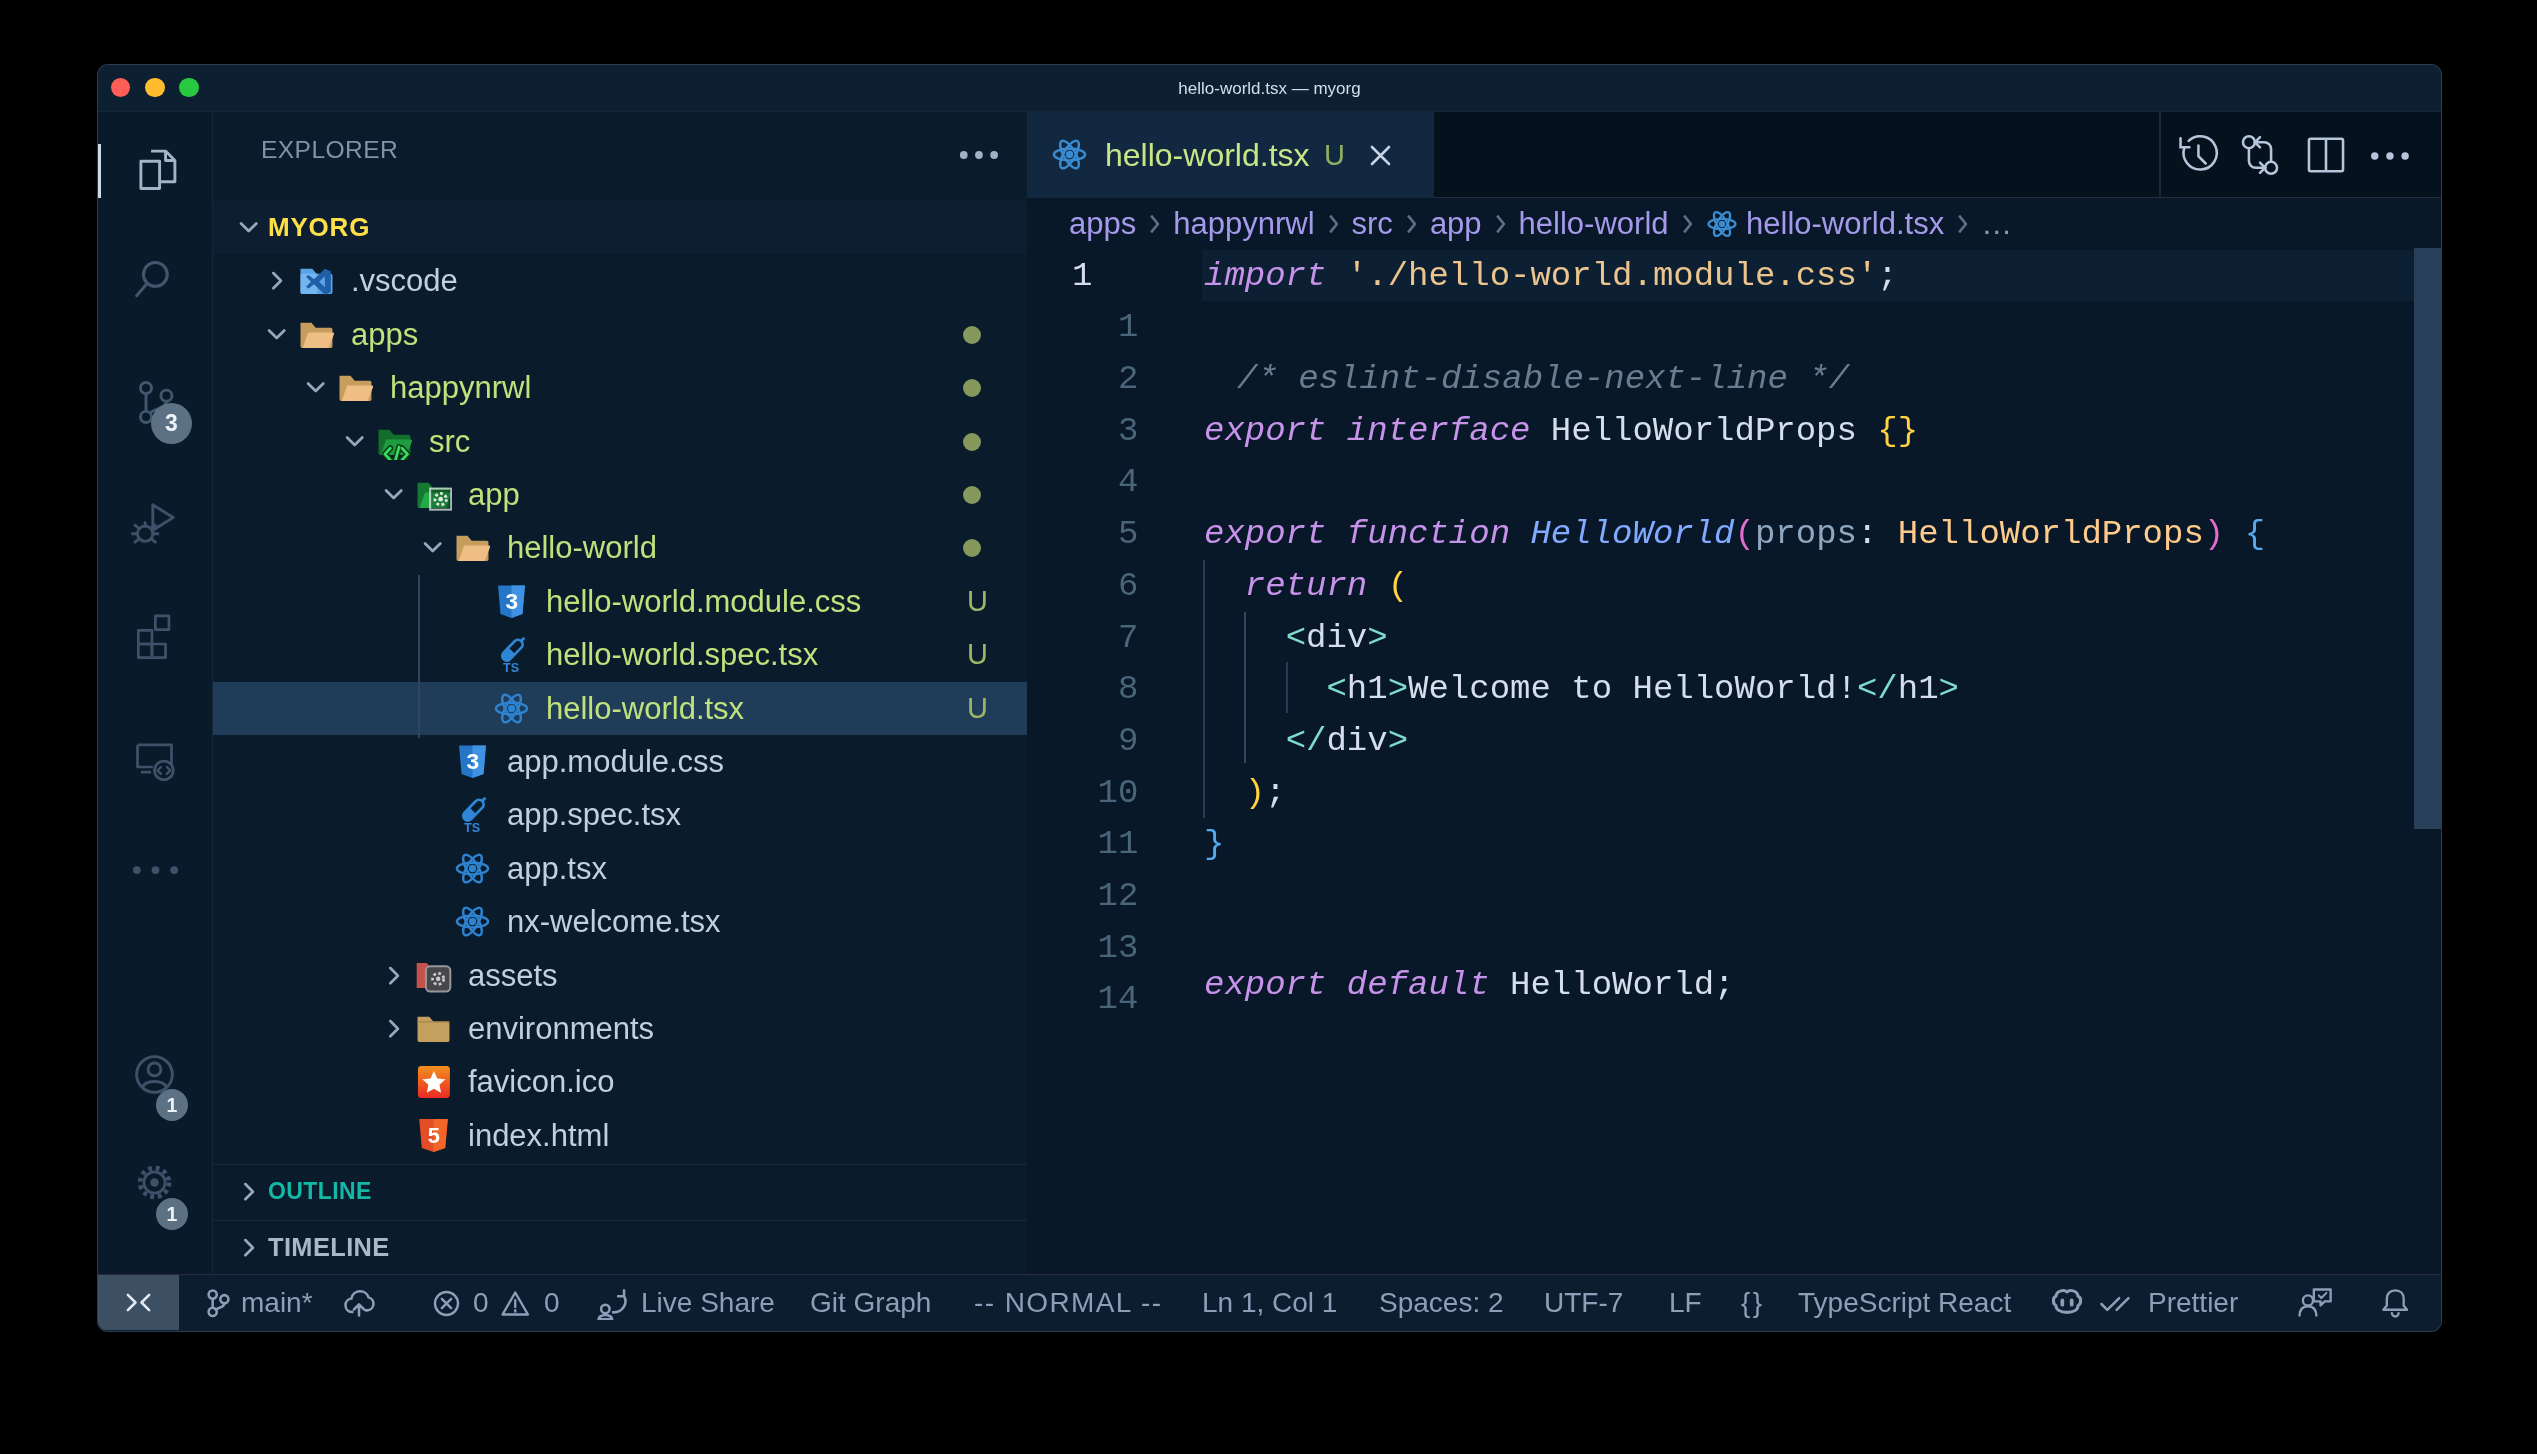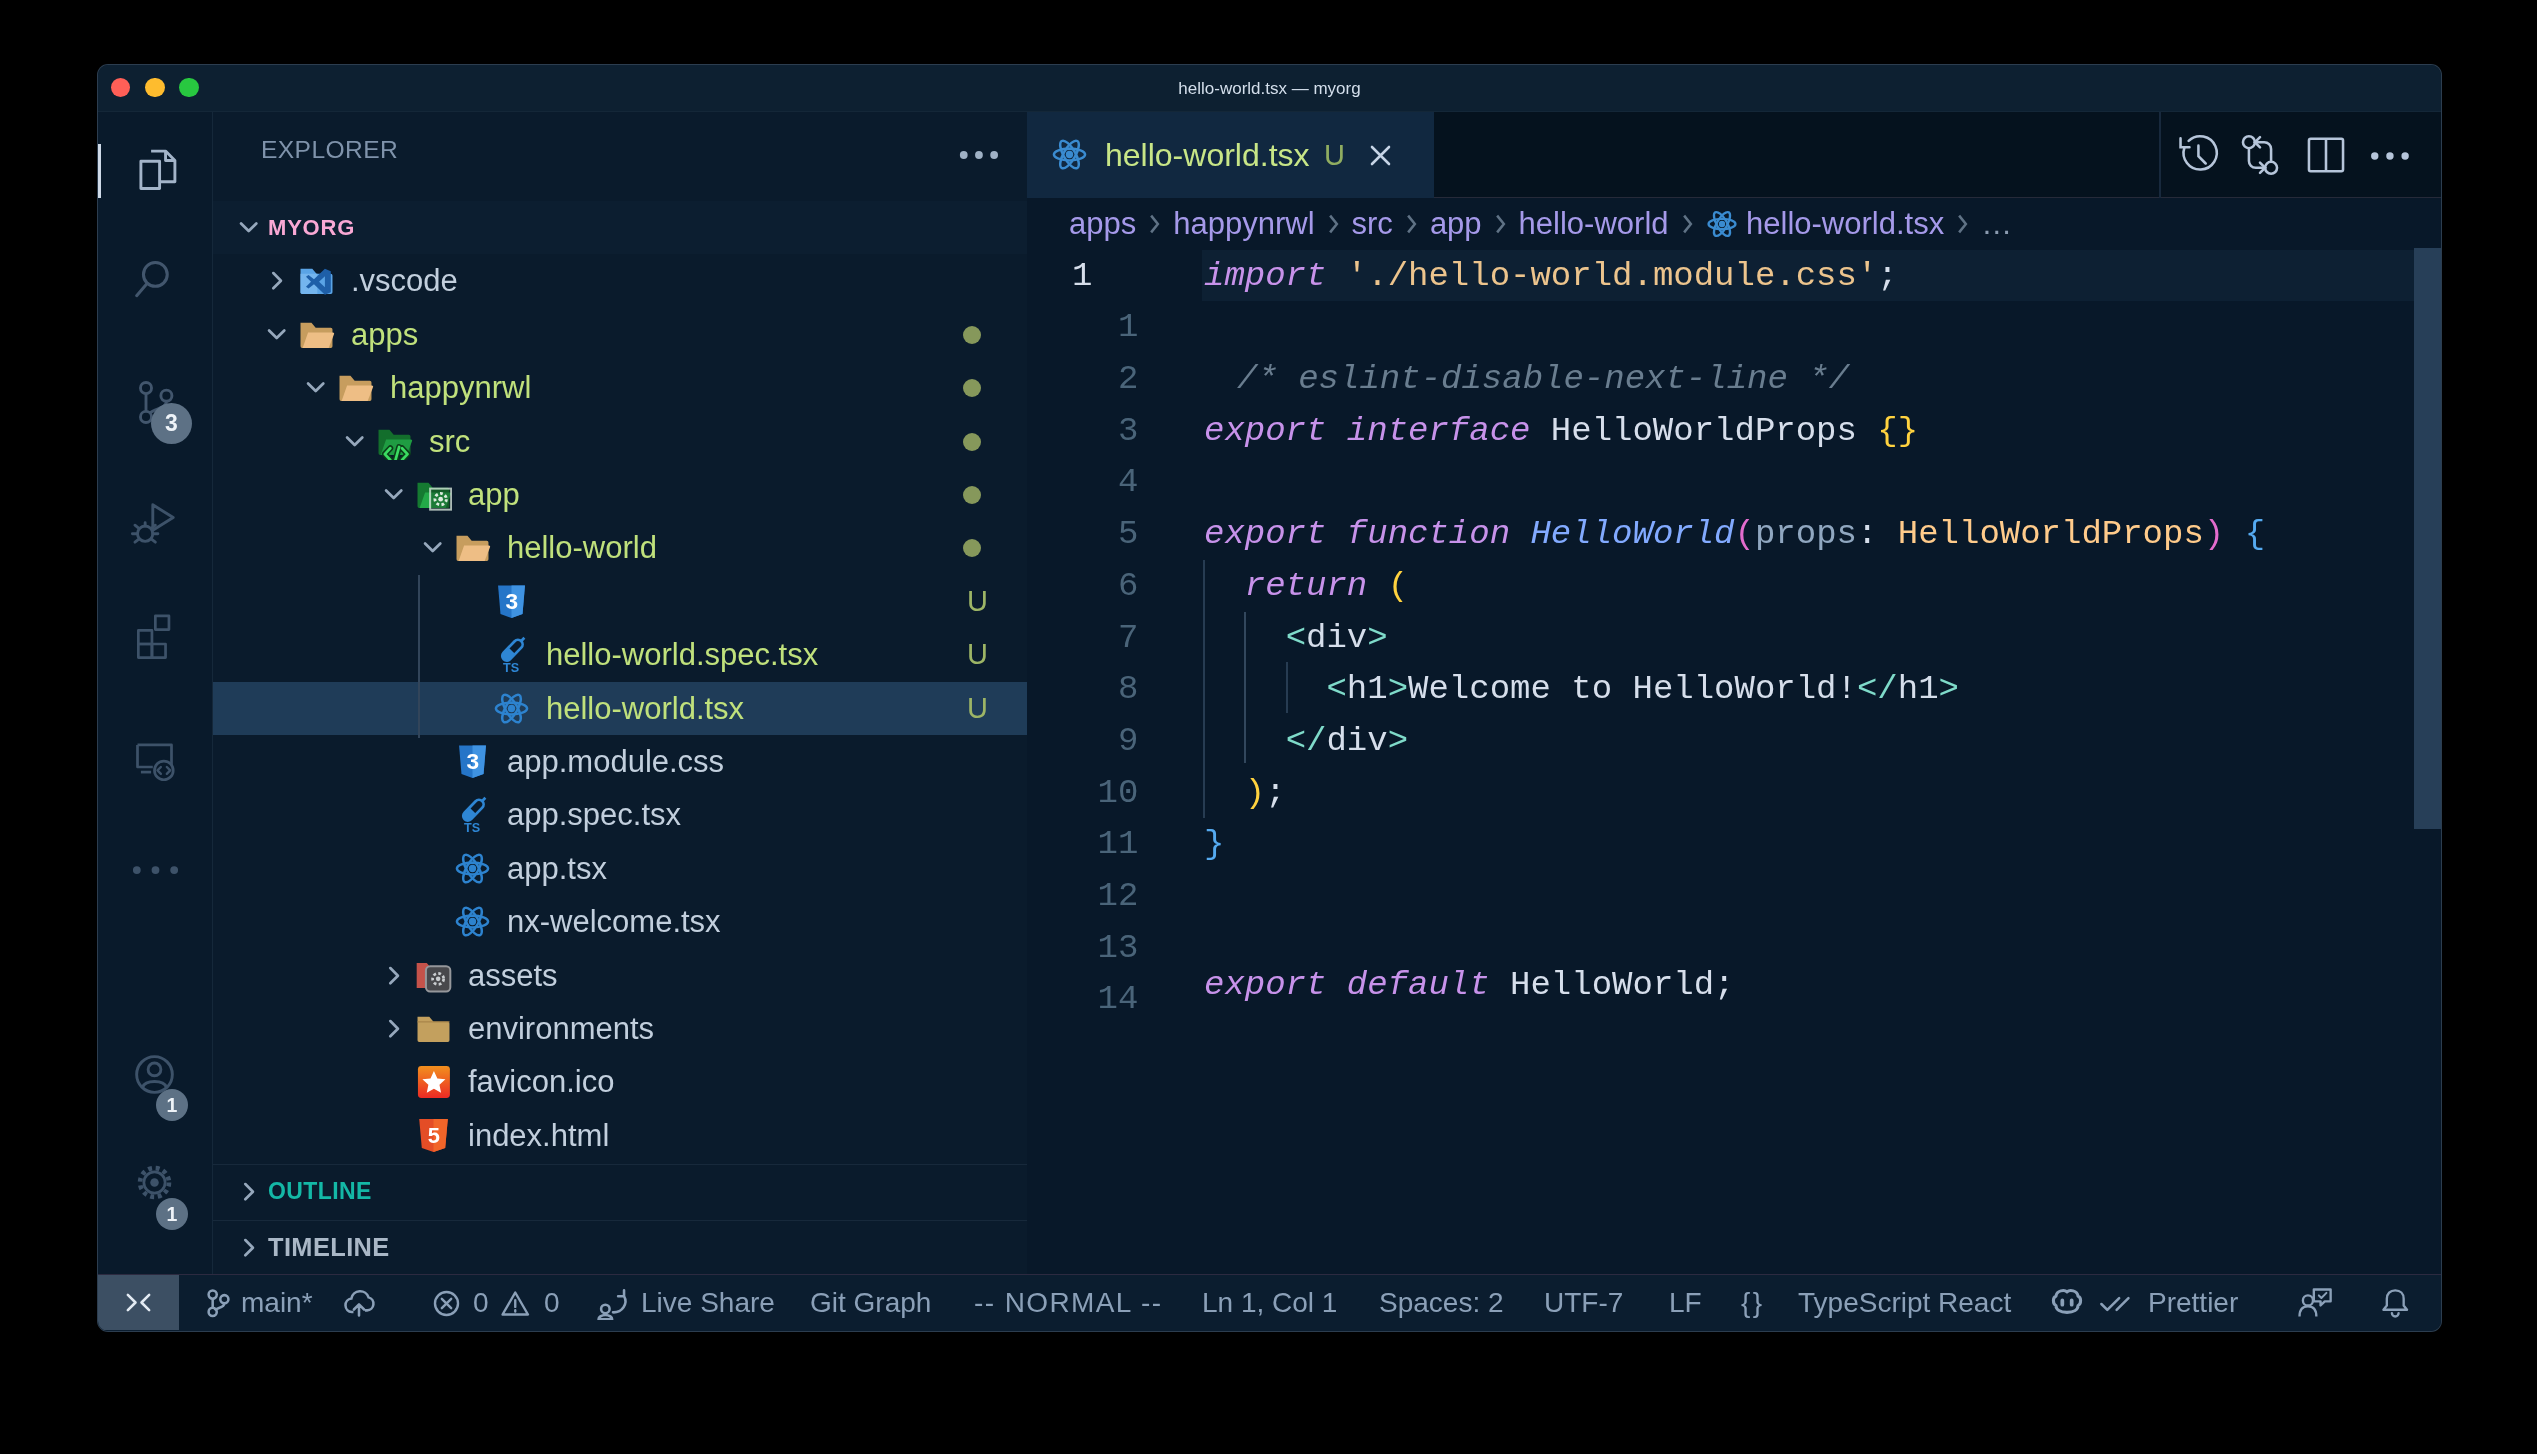--- a/index.html
+++ b/index.html
@@ -147,21 +147,21 @@
         <g fill="#9fb1c5">
           <circle cx="8" cy="7" r="4.6"></circle>
           <circle cx="26" cy="7" r="4.6"></circle>
           <circle cx="44" cy="7" r="4.6"></circle>
         </g>
       </svg>
     <div class="row" style="top:89px;background:#0c1e30;">
       <svg class="chev" style="left:23px" viewBox="0 0 30 30">
           <path d="M6 10 L15 19 L24 10" stroke="#96a8bc" stroke-width="3.2" fill="none" stroke-linecap="round" stroke-linejoin="round"></path>
         </svg>
-      <div class="lbl" style="left:55px;font-weight:bold;font-size:22px;letter-spacing:0.8px;color:#f9a8d4;">MYORG</div>
+      <div class="lbl" style="left:55px;font-weight:bold;font-size:26px;letter-spacing:0.8px;color:#fde047;">MYORG</div>
     </div>
     <div id="tree">
     <div class="row" style="top:142px;">
       <svg class="chev" style="left:51px" viewBox="0 0 30 30">
             <path d="M11 6 L20 15 L11 24" stroke="#96a8bc" stroke-width="3.2" fill="none" stroke-linecap="round" stroke-linejoin="round"></path>
           </svg>
       <svg class="ficon" style="left:85px" viewBox="0 0 44 44">
             <path d="M3 8 h14 l5 6 h17 a2 2 0 0 1 2 2 v20 a2 2 0 0 1 -2 2 H5 a2 2 0 0 1 -2 -2 z" fill="#5aa4e6"></path>
             <path d="M3 14 h20 v24 H5 a2 2 0 0 1 -2 -2 z" fill="#74b5ee"></path>
             <path d="M32 8 L19 20.5 12.5 15.5 9.5 17.5 15.5 23.5 9.5 29.5 12.5 31.5 19 26.5 32 39 39 36 V11 Z M32 17 v13 l-7 -6.5 Z" fill="#1e5fa8"></path>
@@ -231,20 +231,21 @@
           </svg>
       <div class="lbl lime" style="left:294px;">hello-world</div>
       <div class="gdot"></div>
     </div>
     <div class="row" style="top:463px;">
       <svg class="ficon" style="left:280px" viewBox="0 0 44 44">
             <path d="M6 3 h32 l-2.9 34 -13.1 4.6 L8.9 37 z" fill="#2575c8"></path>
             <path d="M22 3 h16 l-2.9 34 L22 41.6 z" fill="#3f93e2"></path>
             <text x="22.5" y="31" text-anchor="middle" font-size="27" font-weight="bold" fill="#fff">3</text>
           </svg>
+      <div class="lbl lime" style="left:333px;">hello-world.module.css</div>
       <div class="ubadge">U</div>
     </div>
     <div class="row" style="top:516px;">
       <svg class="ficon" style="left:280px" viewBox="0 0 44 44">
             <g transform="rotate(44 21 19)">
               <rect x="15.5" y="1" width="11" height="30" rx="5.5" fill="none" stroke="#2e86d4" stroke-width="3.2"></rect>
               <path d="M15.5 17 h11 v8.5 a5.5 5.5 0 0 1 -11 0 z" fill="#2e86d4"></path>
               <path d="M21 -4.5 l0 5" stroke="#2e86d4" stroke-width="3.2"></path>
             </g>
             <text x="12" y="43" font-size="15" font-weight="bold" fill="#2e86d4">TS</text>

